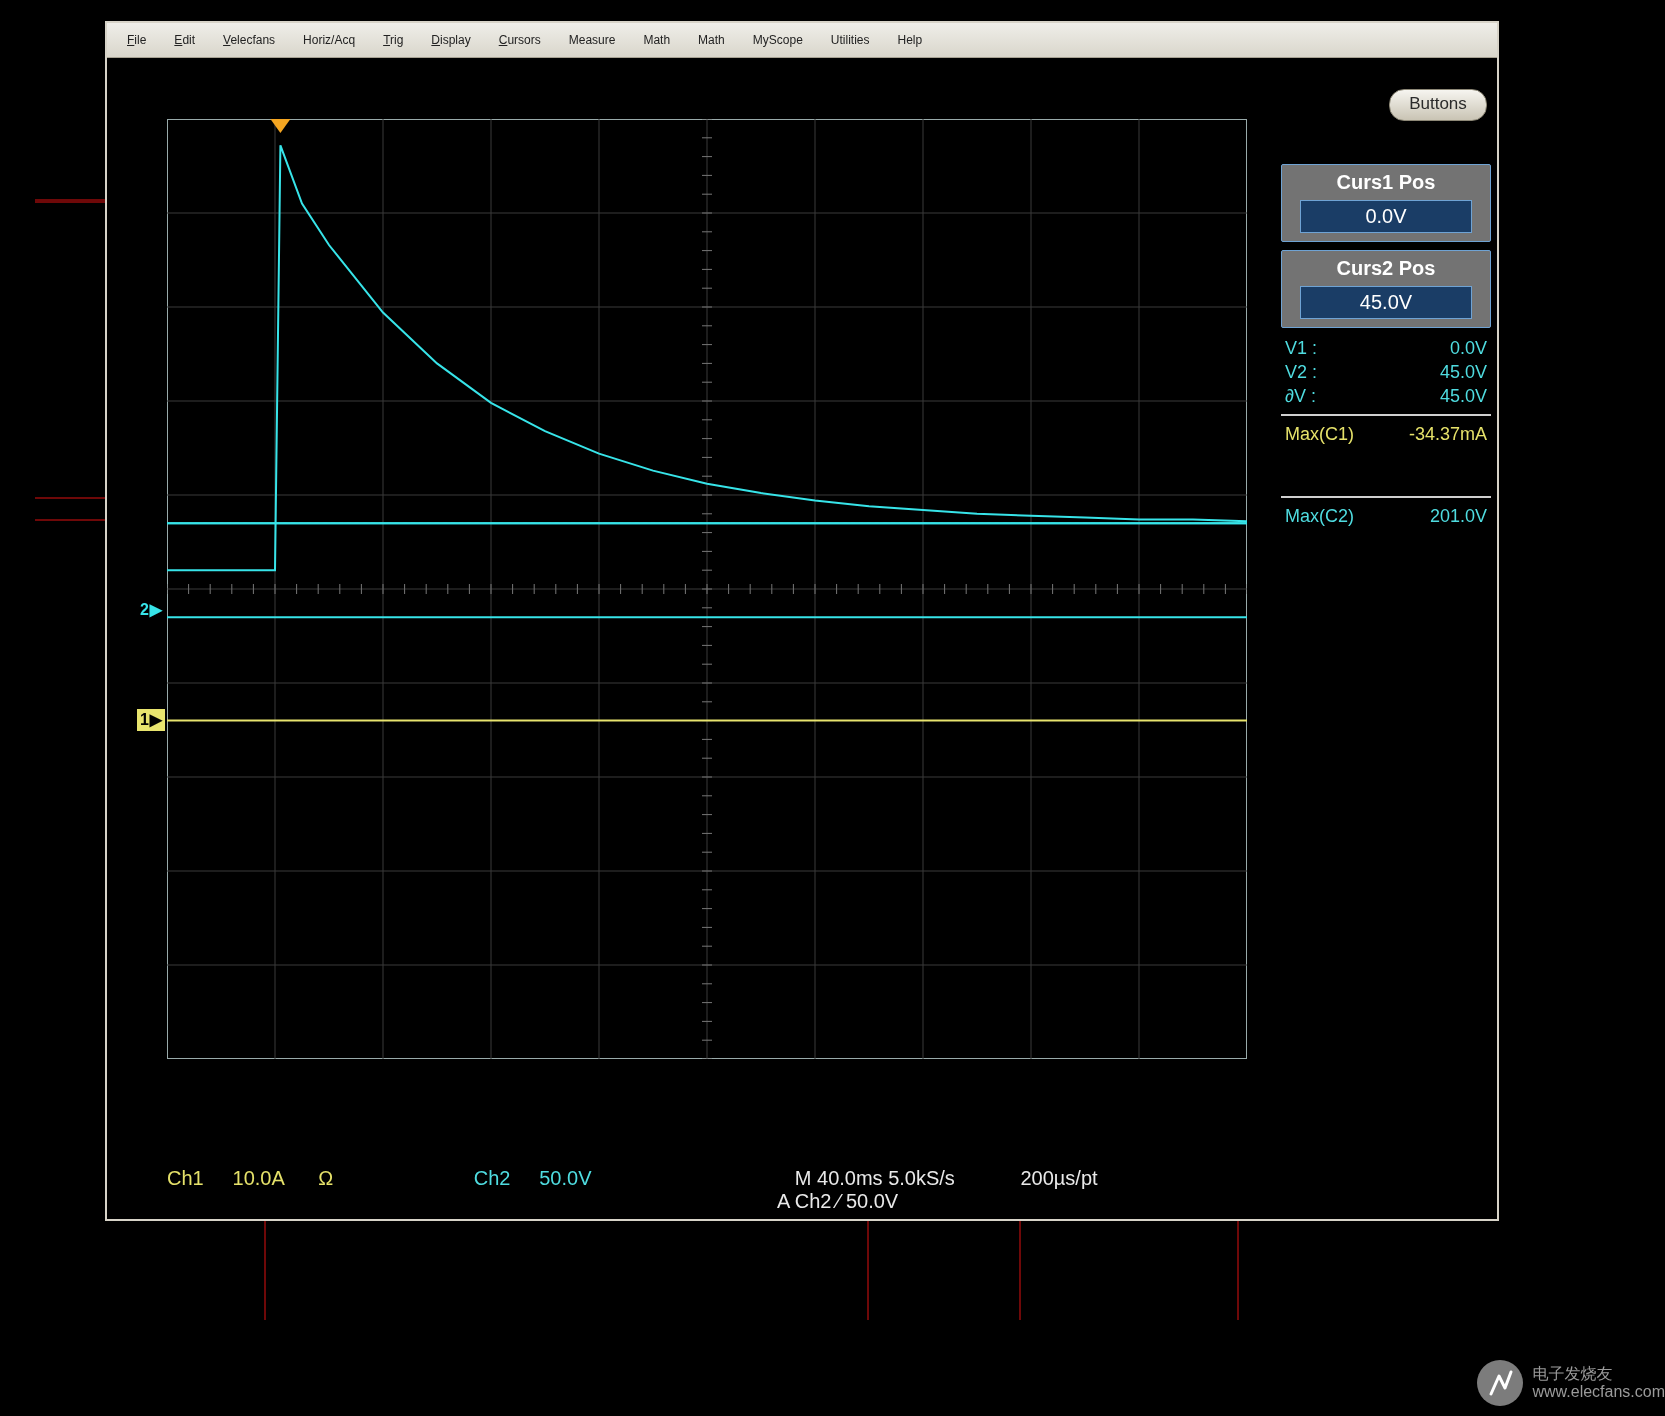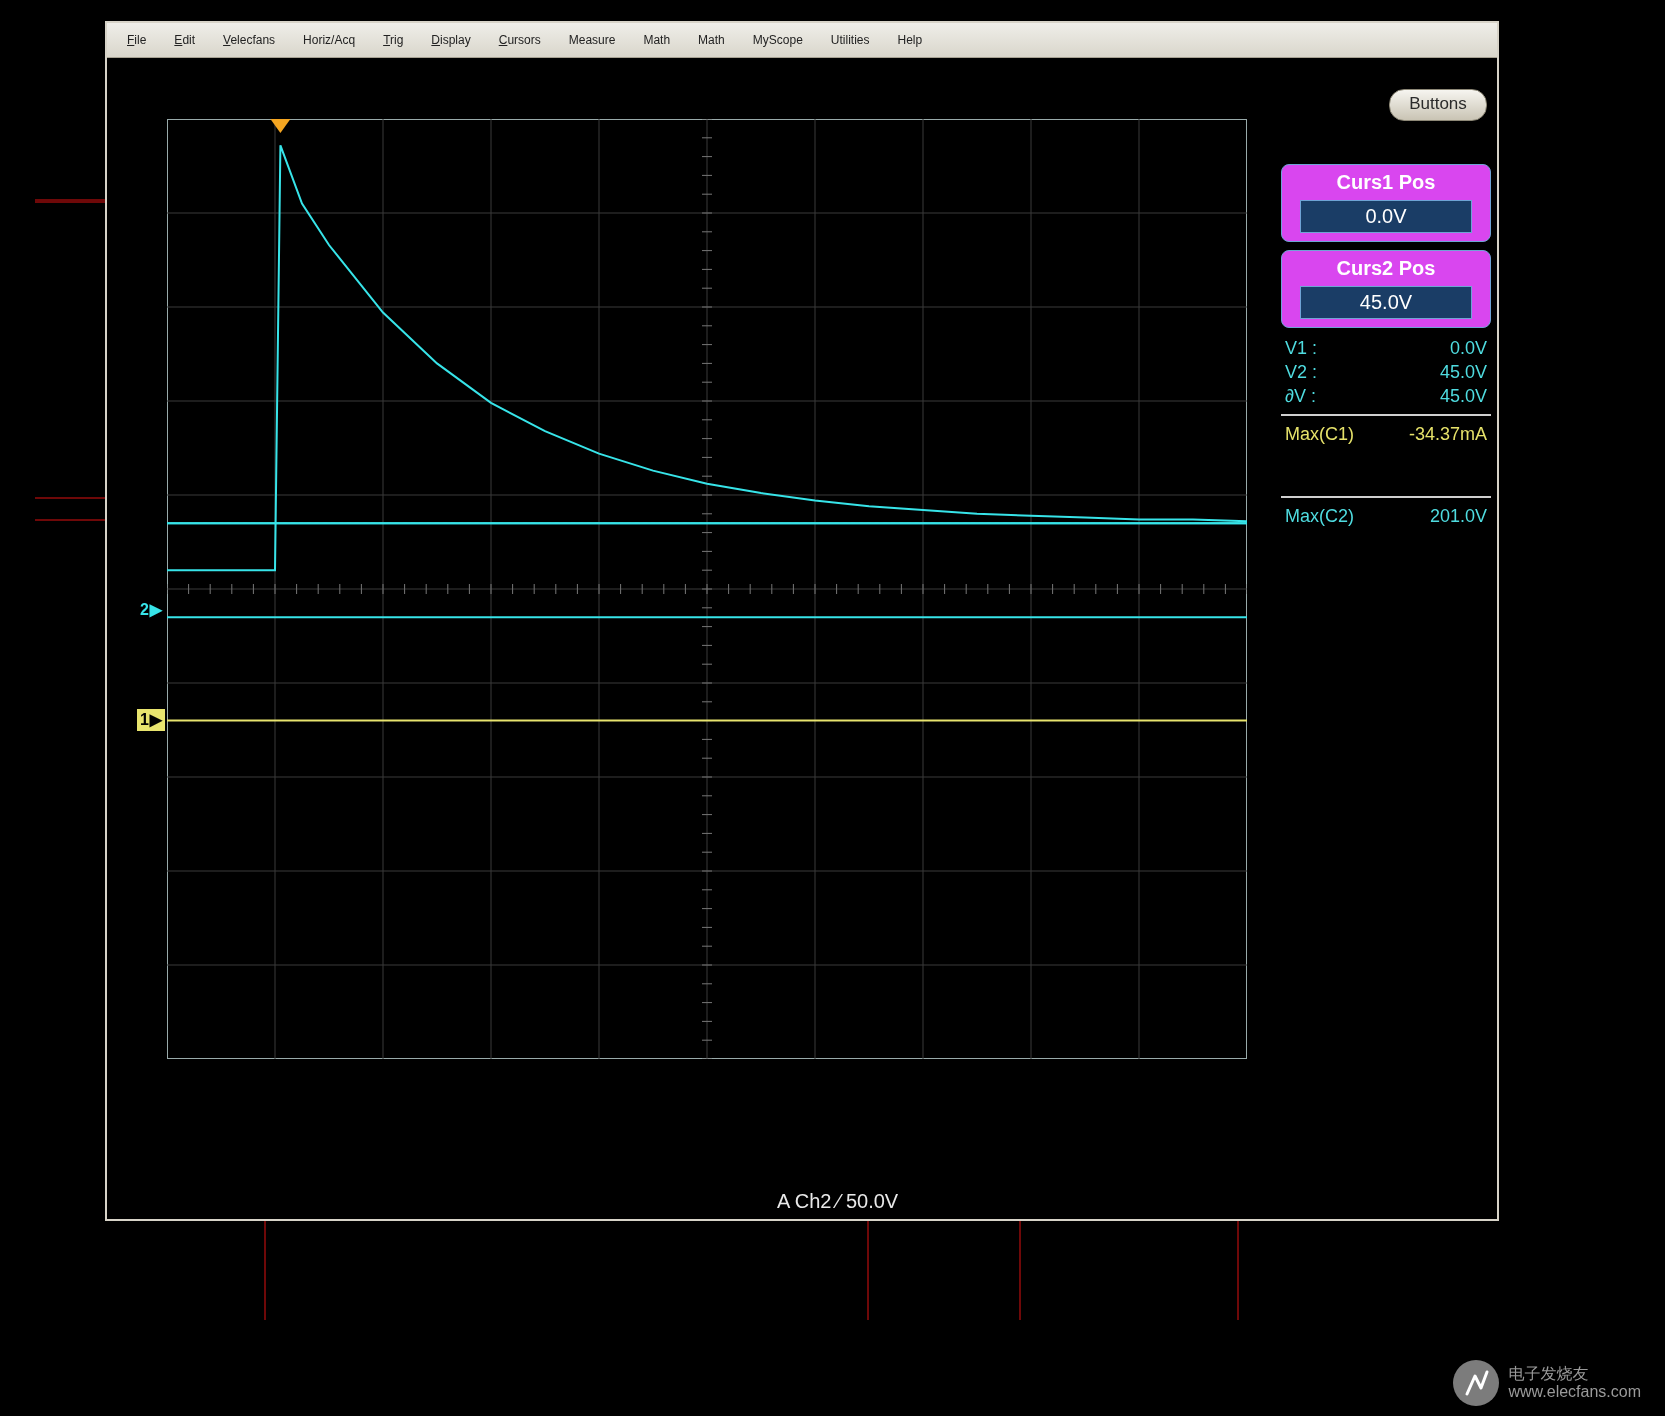--- a/index.html
+++ b/index.html
@@ -13,37 +13,37 @@
   .statusbar{height:30px;background:linear-gradient(#2c5a8a,#0b2e55);color:#cfe3f7;font-size:18px;display:flex;align-items:center;padding:0 10px;}
   .statusbar .sl{margin-right:18px;}
   .statusbar .gap{flex:1;}
   .btns{position:absolute;right:10px;top:66px;width:96px;height:30px;border-radius:15px;background:linear-gradient(#f6f5f0,#c9c4b4);border:1px solid #8d8877;color:#2b2b2b;font-size:17px;text-align:center;line-height:28px;box-shadow:0 1px 2px rgba(0,0,0,.5);cursor:pointer;}
   
   .scopewrap{position:absolute;left:0;top:66px;right:0;bottom:0;}
   .scope{position:absolute;left:60px;top:30px;width:1080px;height:940px;background:#000;}
   svg{position:absolute;left:0;top:0;}
   
   .rpan{position:absolute;right:6px;width:210px;}
-  .box{background:#d946ef;border:1px solid #6fa3d4;padding:6px 18px 8px;margin-bottom:8px;border-radius:8px;}
+  .box{background:#737373;border:1px solid #6fa3d4;padding:6px 18px 8px;margin-bottom:8px;border-radius:2px;}
   .box .tt{color:#fff;font-weight:bold;font-size:20px;text-align:center;margin-bottom:6px;}
   .box .vv{background:#1a3d66;border:1px solid #6fa3d4;color:#fff;font-size:20px;text-align:center;padding:4px 0;}
   .readrow{color:#4fdce0;font-size:18px;line-height:24px;display:flex;justify-content:space-between;padding:0 4px;align-items:flex-end;}
   .yellowrow{color:#e6e26a;}
   .cyanrow{color:#4fdce0;}
   .sep{height:2px;background:#cfcfcf;margin:6px 0;width:210px;}
   
   .chmark{position:absolute;width:28px;height:22px;font-size:16px;font-weight:bold;text-align:center;line-height:22px;}
   
   .breadout{position:absolute;left:60px;bottom:6px;width:1080px;color:#e6e26a;font-size:20px;}
   .breadout span{display:inline-block;}
   .breadout .cy{color:#4fdce0;}
   .breadout .wh{color:#e9e9e9;}
   
   .abs{position:absolute;}
-  .wm{position:absolute;right:24px;bottom:10px;display:flex;align-items:center;gap:10px;}
+  .wm{position:absolute;right:0;bottom:10px;display:flex;align-items:center;gap:10px;}
   .wm .ico{width:46px;height:46px;border-radius:50%;background:#7c7c7c;display:flex;align-items:center;justify-content:center;}
   .wm .ico svg{position:static;}
   .wm .txt{color:#9a9a9a;font-size:16px;line-height:18px;font-family:"SimHei","Microsoft YaHei",Arial;}
 </style>
 </head>
 <body>
 
 <div class="stage">
 
   <svg class="abs" width="1665" height="1416">
@@ -248,20 +248,29 @@
           </div>
         <div class="sep" style="margin-top:50px"></div>
         <div class="readrow cyanrow">
             <span>Max(C2)</span>
             <span>201.0V</span>
           </div>
       </div>
 
       <div class="breadout">
         <div>
+          <span style="width:60px">Ch1</span>
+          <span style="width:80px">10.0A</span>
+          <span style="width:50px">Ω</span>
+          <span class="cy" style="margin-left:100px;width:60px">Ch2</span>
+          <span class="cy" style="width:80px">50.0V</span>
+          <span class="wh" style="margin-left:170px">M 40.0ms 5.0kS/s</span>
+          <span class="wh" style="margin-left:60px">200µs/pt</span>
+        </div>
+        <div>
           <span class="wh" style="margin-left:610px">A  Ch2  ⁄  50.0V</span>
         </div>
       </div>
     </div>
   </div>
 
   <div class="wm">
     <div class="ico">
       <svg width="30" height="30" viewBox="0 0 30 30">
           <path d="M6 26 L14 8 L20 20 L26 4" stroke="#fff" stroke-width="3" fill="none" stroke-linejoin="round" stroke-linecap="round"></path>

